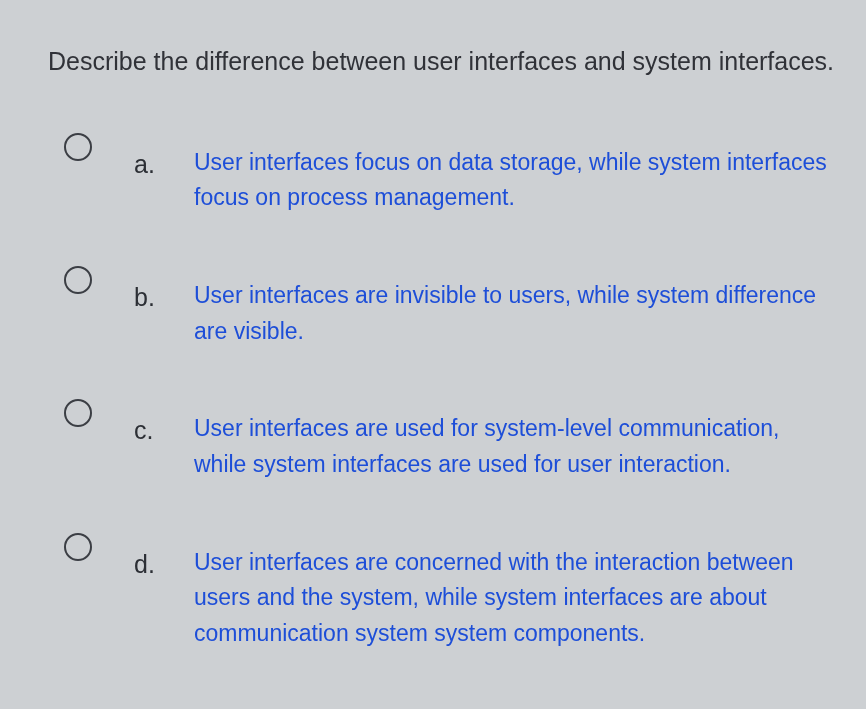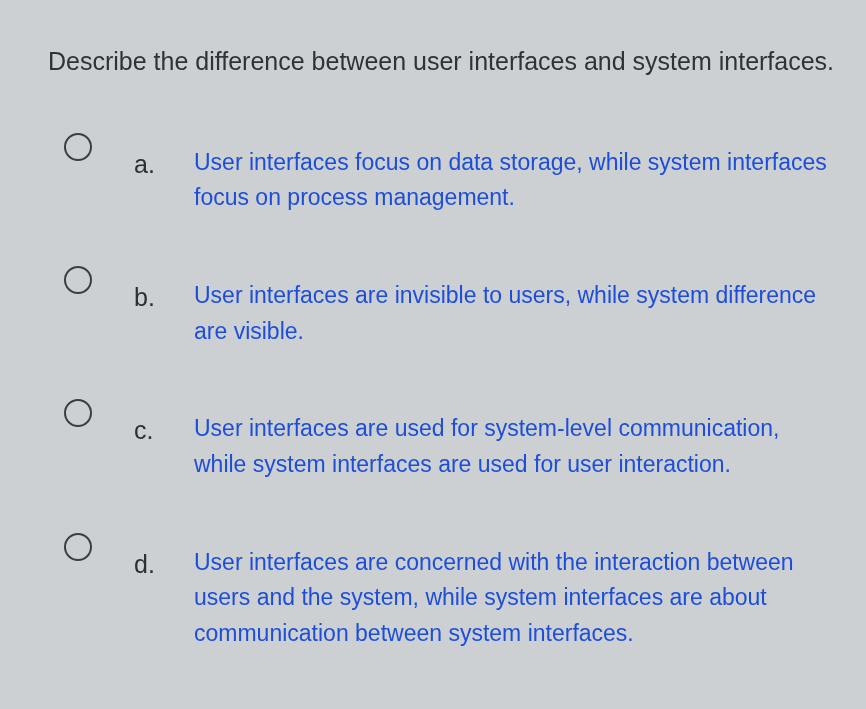--- a/index.html
+++ b/index.html
@@ -89,17 +89,17 @@
     <div class="option-body">
       <div class="option-letter">c.</div>
       <div class="option-text">User interfaces are used for system-level communication, while system interfaces are used for user interaction.</div>
     </div>
   </div>
 
   <div class="option-row">
     <div class="radio"></div>
     <div class="option-body">
       <div class="option-letter">d.</div>
-      <div class="option-text">User interfaces are concerned with the interaction between users and the system, while system interfaces are about communication between system interfaces.</div>
+      <div class="option-text">User interfaces are concerned with the interaction between users and the system, while system interfaces are about communication system system components.</div>
     </div>
   </div>
 
 </div>
 
 </body></html>

